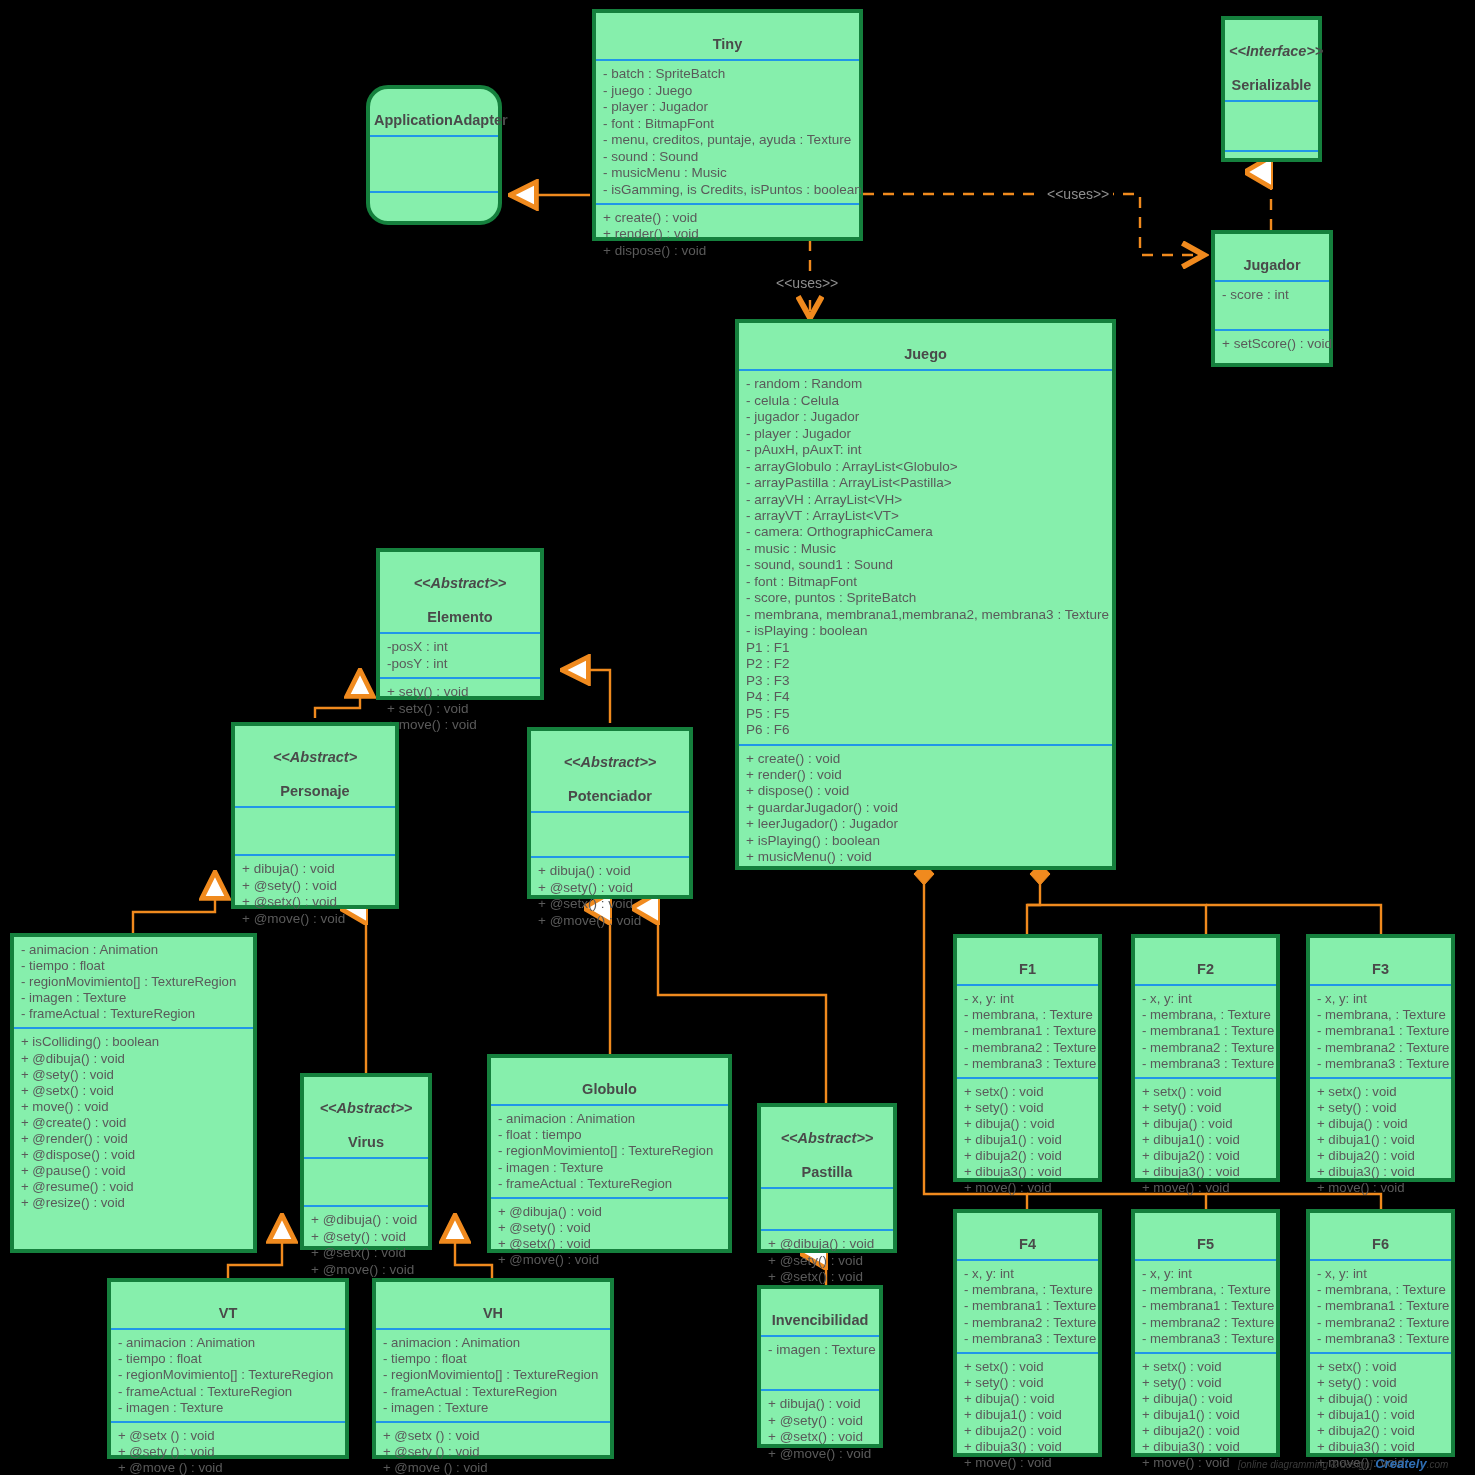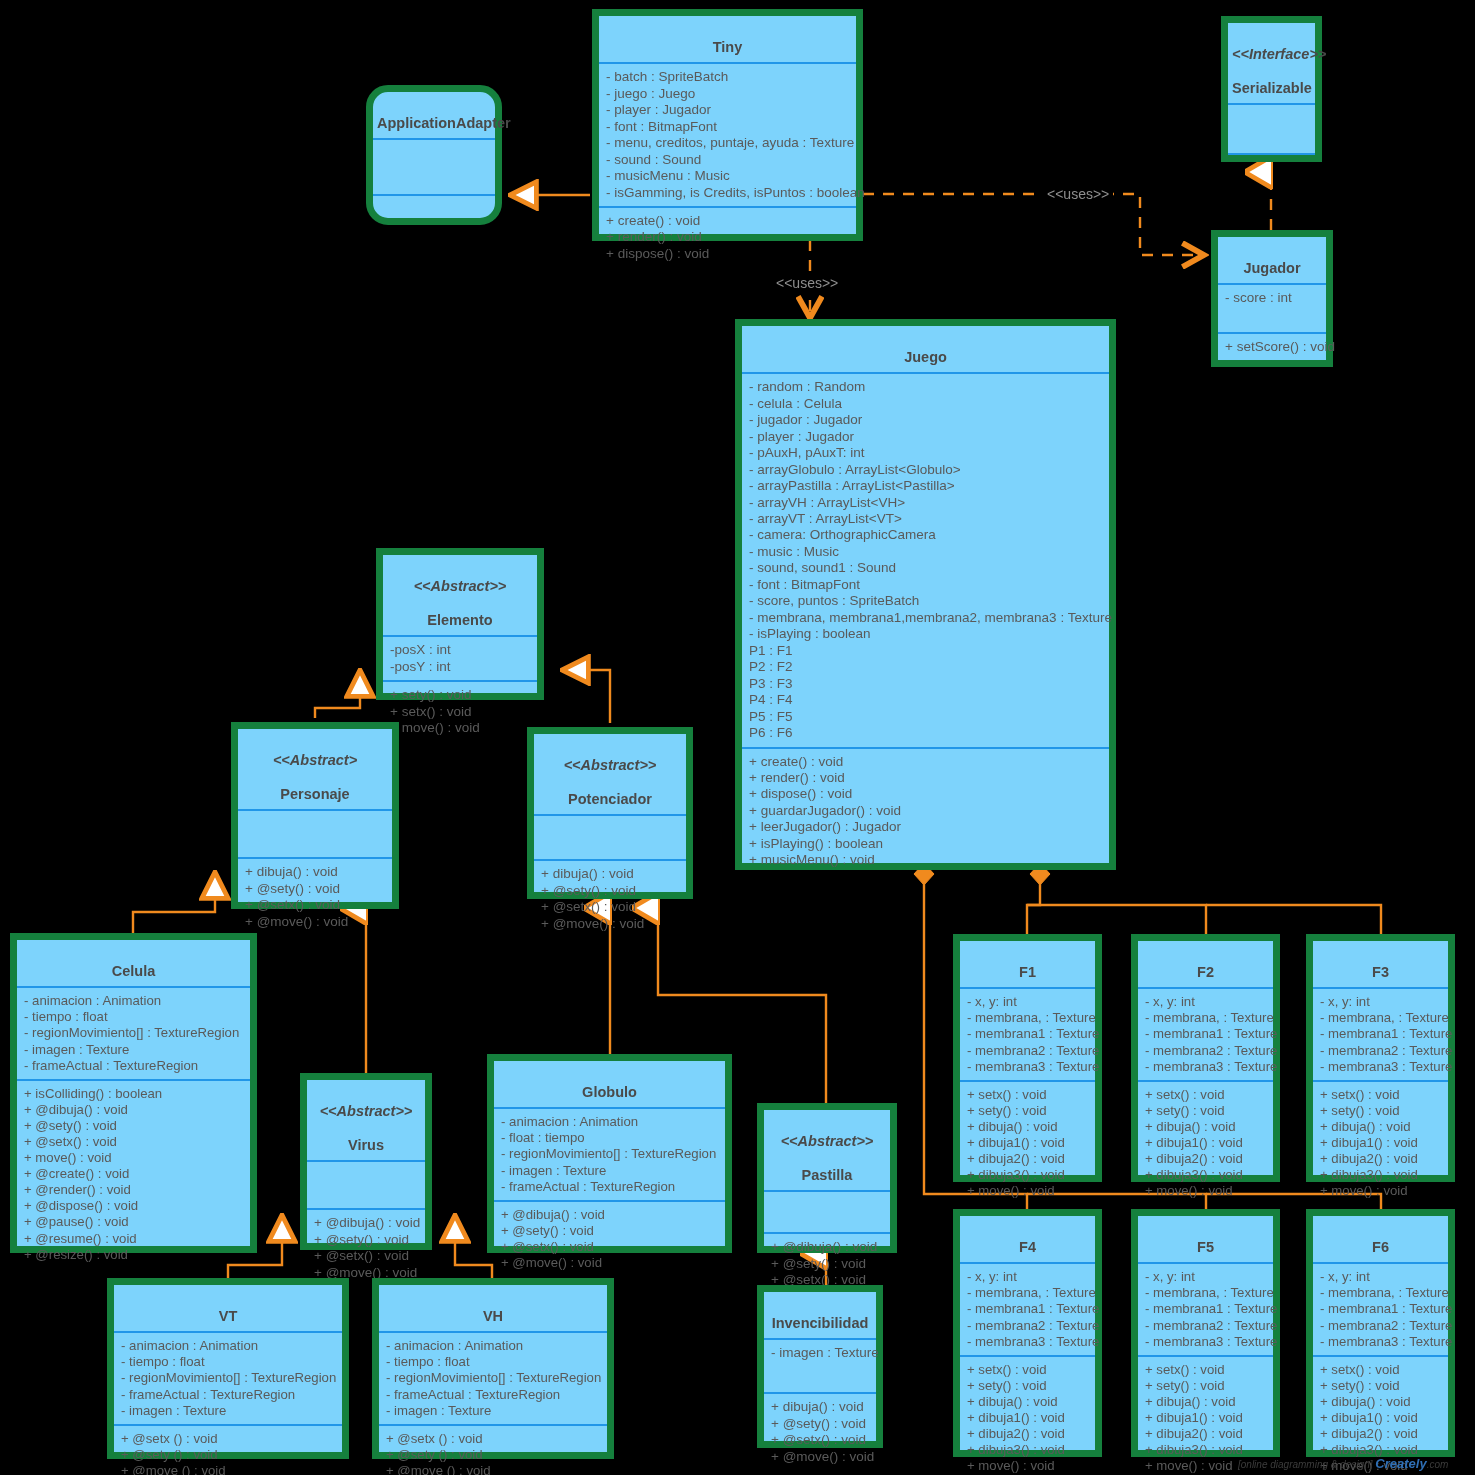--- a/index.html
+++ b/index.html
@@ -1,21 +1,21 @@
 <!DOCTYPE html>
 <html><head>
 <meta charset="utf-8">
 <style>
   html,body{margin:0;padding:0;background:#000;}
   body{width:1475px;height:1475px;position:relative;overflow:hidden;
        font-family:"Liberation Sans","DejaVu Sans",sans-serif;}
   #canvas{position:absolute;left:0;top:0;width:1475px;height:1475px;}
   svg.wires{position:absolute;left:0;top:0;width:1475px;height:1475px;pointer-events:none;}
 
-  .uml{position:absolute;background:#7dd3fc;border:7px solid #15803d;box-sizing:border-box;}
+  .uml{position:absolute;background:#86efac;border:4px solid #15803d;box-sizing:border-box;}
   .uml .title{
       text-align:center;color:#4a4a4a;font-size:14.5px;font-weight:bold;
       padding:6px 4px;line-height:1.18;border-bottom:2px solid #2196e8;
       box-sizing:border-box;white-space:pre-line;}
   .uml .title .stereo{font-weight:bold;display:block;font-style:italic;}
   .uml .sec{box-sizing:border-box;padding:5px 7px;color:#5a5a5a;font-size:13.5px;line-height:1.22;}
   .uml .sec.attrs{border-bottom:2px solid #2196e8;}
   .uml .sec .row{white-space:nowrap;}
   .uml.compact .sec{font-size:13.2px;}
 
@@ -211,23 +211,20 @@
     <div class="sec attrs" style="height:45px"></div>
     <div class="sec ops">
         <div class="row">+ dibuja() : void</div>
         <div class="row">+ @sety() : void</div>
         <div class="row">+ @setx() : void</div>
         <div class="row">+ @move() : void</div>
       </div>
   </div>
 
   <div class="uml compact" style="left:10px;top:933px;width:247px;height:320px;">
-    <div class="title">
-      <span>Celula</span>
-    </div>
     <div class="sec attrs">
         <div class="row">- animacion : Animation</div>
         <div class="row">- tiempo : float</div>
         <div class="row">- regionMovimiento[] : TextureRegion</div>
         <div class="row">- imagen : Texture</div>
         <div class="row">- frameActual : TextureRegion</div>
       </div>
     <div class="sec ops">
         <div class="row">+ isColliding() : boolean</div>
         <div class="row">+ @dibuja() : void</div>

